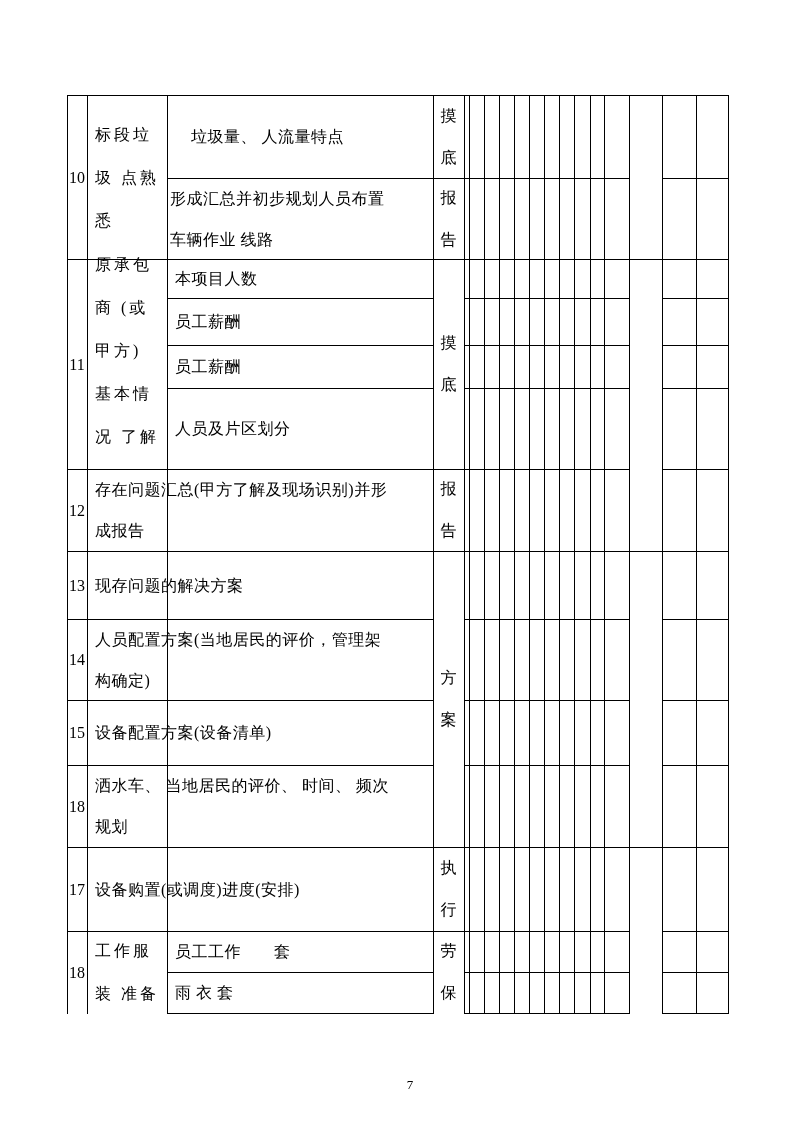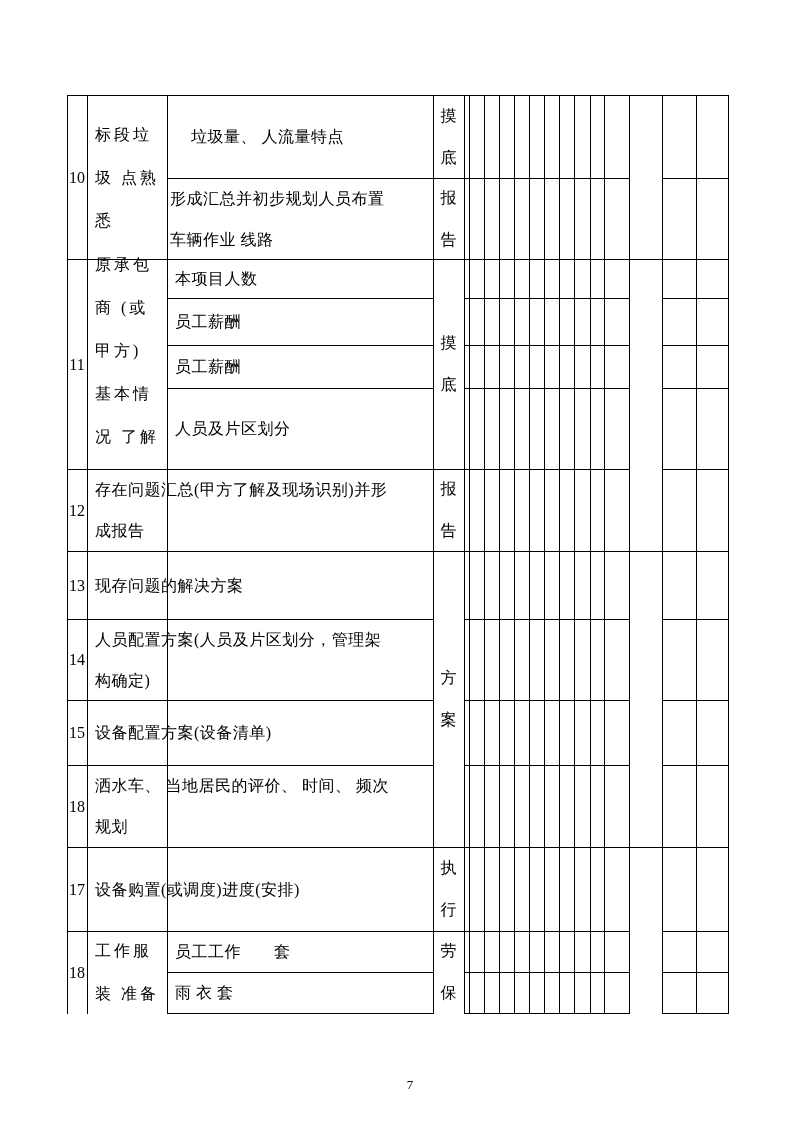--- a/index.html
+++ b/index.html
@@ -124,21 +124,21 @@
     <div class="cell task" style="left:183px;top:95px;width:266px;height:83px">垃圾量、 人流量特点</div>
     <div class="cell task" style="left:162px;top:178px;width:266px;height:81px">形成汇总并初步规划人员布置
 车辆作业 线路</div>
     <div class="cell task" style="left:167px;top:259px;width:266px;height:39px">本项目人数</div>
     <div class="cell task" style="left:167px;top:298px;width:266px;height:47px">员工薪酬</div>
     <div class="cell task" style="left:167px;top:345px;width:266px;height:43px">员工薪酬</div>
     <div class="cell task" style="left:167px;top:388px;width:266px;height:81px">人员及片区划分</div>
     <div class="cell task" style="left:87px;top:469px;width:346px;height:82px">存在问题汇总(甲方了解及现场识别)并形
 成报告</div>
     <div class="cell task" style="left:87px;top:551px;width:346px;height:68px">现存问题的解决方案</div>
-    <div class="cell task" style="left:87px;top:619px;width:346px;height:81px">人员配置方案(人员及片区划分，管理架
+    <div class="cell task" style="left:87px;top:619px;width:346px;height:81px">人员配置方案(当地居民的评价，管理架
 构确定)</div>
     <div class="cell task" style="left:87px;top:700px;width:346px;height:65px">设备配置方案(设备清单)</div>
     <div class="cell task" style="left:87px;top:765px;width:346px;height:82px">洒水车、 当地居民的评价、 时间、 频次
 规划</div>
     <div class="cell task" style="left:87px;top:847px;width:346px;height:84px">设备购置(或调度)进度(安排)</div>
     <div class="cell task" style="left:167px;top:931px;width:266px;height:41px">员工工作　　套</div>
     <div class="cell task" style="left:167px;top:972px;width:266px;height:41px">雨 衣 套</div>
 
     <div class="cell phase" style="left:433px;top:95px;width:31px;height:83px">摸底</div>
     <div class="cell phase" style="left:433px;top:178px;width:31px;height:81px">报告</div>

